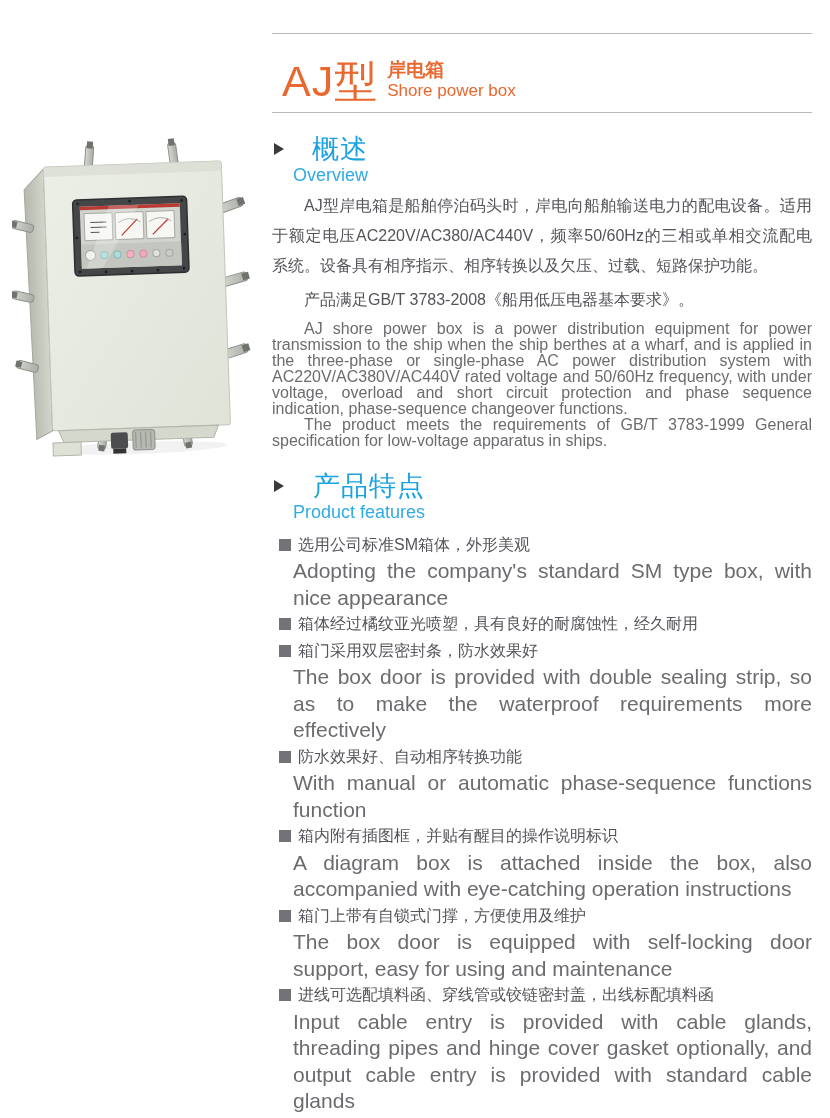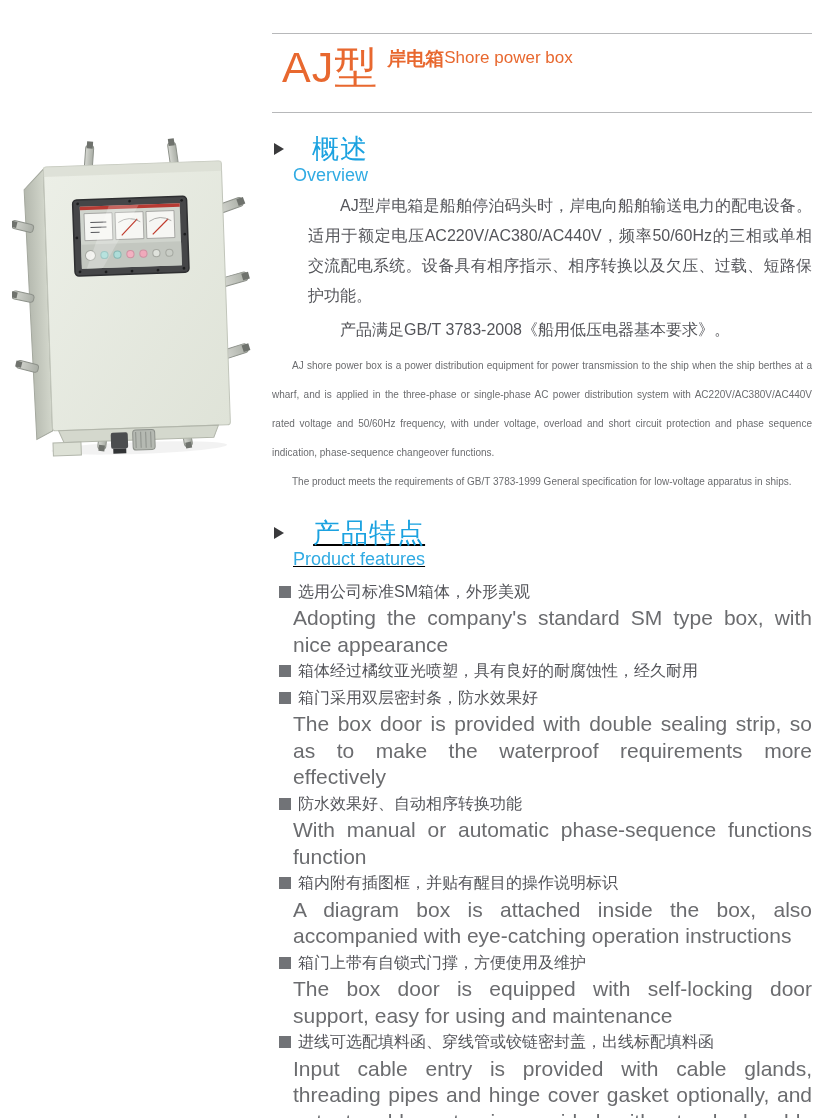--- a/index.html
+++ b/index.html
@@ -14,40 +14,40 @@
   *{box-sizing:border-box;margin:0;padding:0;}
   html,body{background:#ffffff;}
   body{font-family:"Liberation Sans","DejaVu Sans",sans-serif;}
   .page{position:relative;width:830px;height:1118px;background:#fff;overflow:hidden;}
 
   
   .col{position:absolute;left:272px;top:0;width:540px;}
   .rule{border-top:1px solid var(--rule-gray,#b7b8ba);height:0;}
   .rule-top{margin-top:33px;}
 
-  .title-row{display:flex;padding:14px 0 10px 10px;height:78px;}
+  .title-row{display:flex;align-items:flex-end;padding:14px 0 10px 10px;height:78px;}
   .model{font-size:43px;line-height:0.92;color:var(--accent-orange,#e8682f);letter-spacing:1px;}
-  .title-sub{display:flex;flex-direction:row;margin-left:9px;padding-bottom:1px;}
+  .title-sub{display:flex;flex-direction:column;margin-left:9px;padding-bottom:1px;}
   .title-sub-cn{font-size:19px;font-weight:bold;color:var(--accent-orange,#e8682f);line-height:1.15;}
   .title-sub-en{font-size:17px;color:var(--accent-orange,#e8682f);line-height:1.2;}
 
   .section-head{display:flex;margin-top:21px;}
   .tri{width:0;height:0;border-left:10px solid #3a3a3c;border-top:6px solid transparent;
        border-bottom:6px solid transparent;margin:9px 9px 0 2px;flex:none;}
   .h-cn{font-size:27px;color:var(--accent-blue,#1ba2e0);line-height:1.12;letter-spacing:1px;text-align:right;}
   .h-en{font-size:18px;color:var(--accent-blue-light,#31abe3);line-height:1.15;margin-top:1px;}
 
   .cn-p{font-size:16px;line-height:30px;color:var(--text-cn,#54555a);
-        text-align:justify;text-indent:2em;margin-top:4px;margin-left:36px;}
+        text-align:justify;text-indent:2em;margin-top:4px;}
   .cn-p.first{margin-top:5px;}
-  .en-p{font-size:10px;line-height:29px;color:var(--text-en,#6b6c6f);
+  .en-p{font-size:16px;line-height:16px;color:var(--text-en,#6b6c6f);
         text-align:justify;text-indent:2em;}
   .en-p.first{margin-top:6px;}
 
-  .features-head{margin-top:22px;text-decoration:underline;}
+  .features-head{margin-top:22px;}
   .features{list-style:none;margin-top:9px;}
   .f-cn{font-size:16px;line-height:26.5px;color:var(--text-cn,#54555a);padding-left:7px;}
   .sq{display:inline-block;width:12px;height:12px;background:var(--bullet-gray,#717377);
       margin-right:7px;vertical-align:-1px;}
   .f-en{font-size:21px;line-height:26.5px;color:var(--text-en,#6b6c6f);
         text-align:justify;padding-left:21px;}
 
   
   .photo{position:absolute;left:12px;top:136px;width:244px;height:326px;}
   .photo svg{display:block;width:100%;height:100%;}

